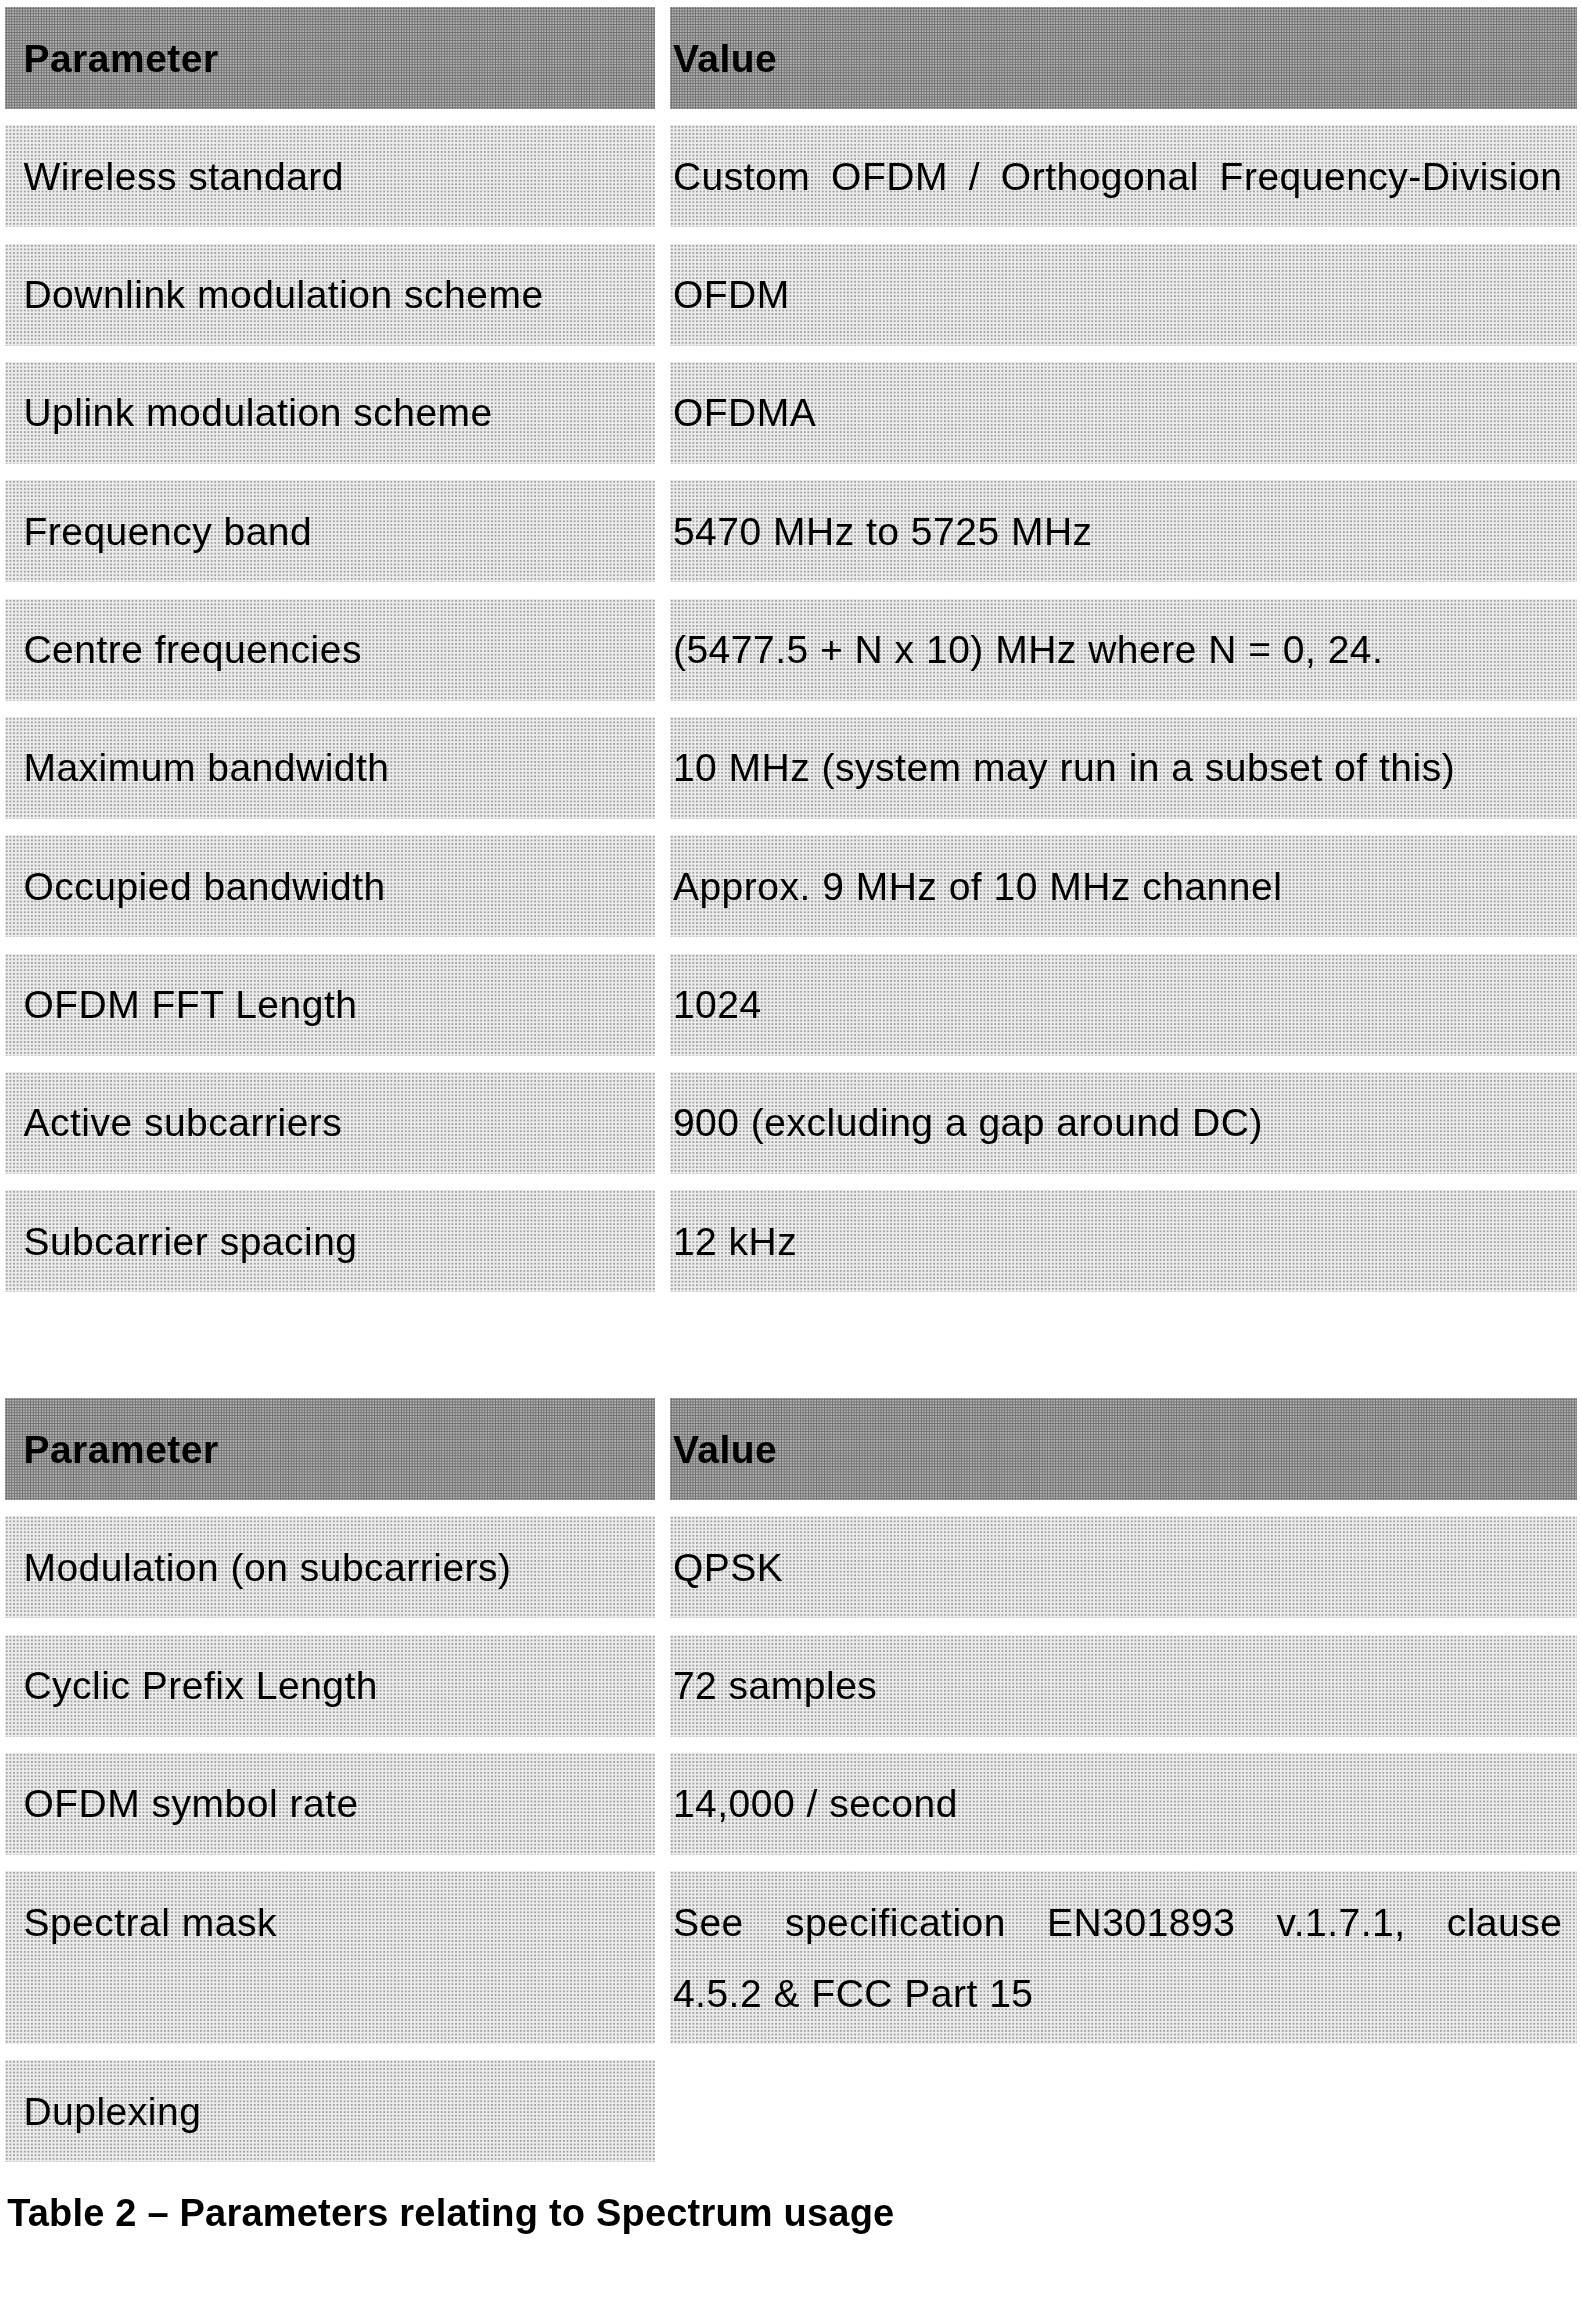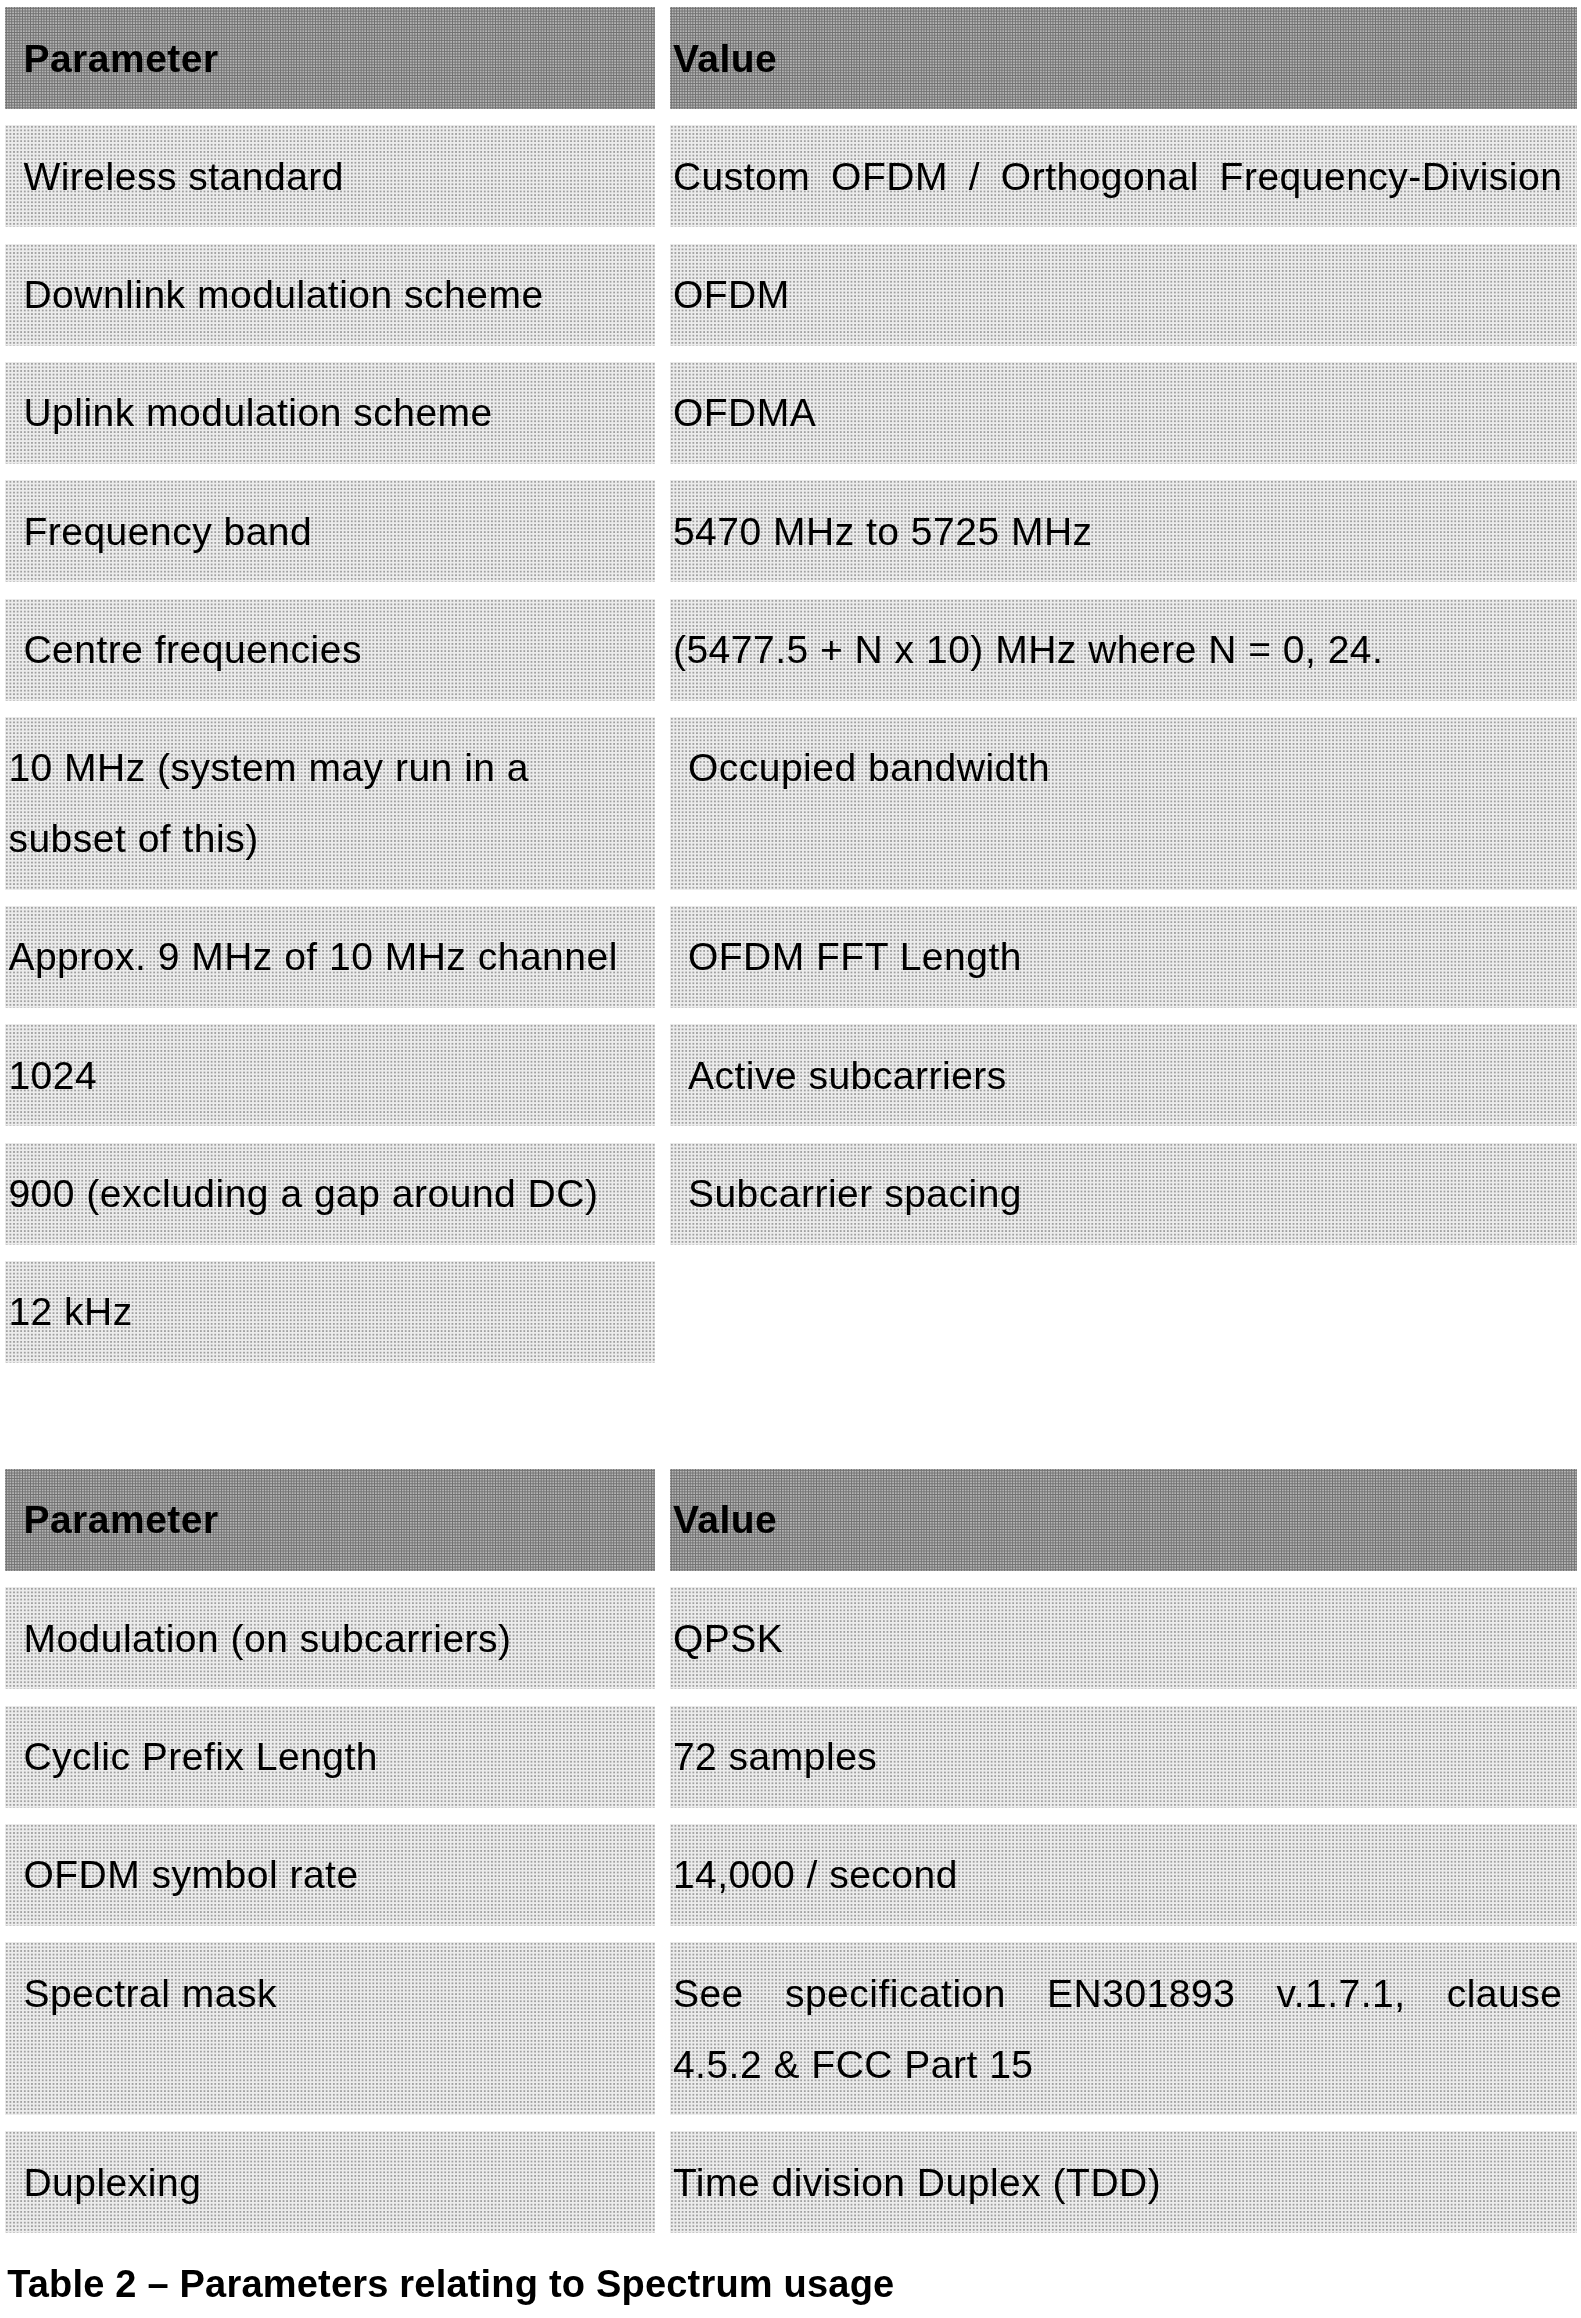--- a/index.html
+++ b/index.html
@@ -85,20 +85,21 @@
         <div class="line">OFDMA</div>
       </div>
       <div class="cell td param-cell">Frequency band</div>
       <div class="cell td value-cell">
         <div class="line">5470 MHz to 5725 MHz</div>
       </div>
       <div class="cell td param-cell">Centre frequencies</div>
       <div class="cell td value-cell">
         <div class="line">(5477.5 + N x 10) MHz where N = 0, 24.</div>
       </div>
+      <div class="cell td param-cell">Maximum bandwidth</div>
       <div class="cell td value-cell">
         <div class="line">10 MHz (system may run in a subset of this)</div>
       </div>
       <div class="cell td param-cell">Occupied bandwidth</div>
       <div class="cell td value-cell">
         <div class="line">Approx. 9 MHz of 10 MHz channel</div>
       </div>
       <div class="cell td param-cell">OFDM FFT Length</div>
       <div class="cell td value-cell">
         <div class="line">1024</div>
@@ -128,21 +129,18 @@
       <div class="cell td param-cell">OFDM symbol rate</div>
       <div class="cell td value-cell">
         <div class="line">14,000 / second</div>
       </div>
       <div class="cell td param-cell">Spectral mask</div>
       <div class="cell td value-cell">
         <div class="line justified">See specification EN301893 v.1.7.1, clause</div>
         <div class="line">4.5.2 &amp; FCC Part 15</div>
       </div>
       <div class="cell td param-cell">Duplexing</div>
-      <div class="cell td value-cell">
-        <div class="line">Time division Duplex (TDD)</div>
-      </div>
     </section>
 
   <p class="caption">Table 2 – Parameters relating to Spectrum usage</p>
 
 </div>
 
 
 </body></html>

